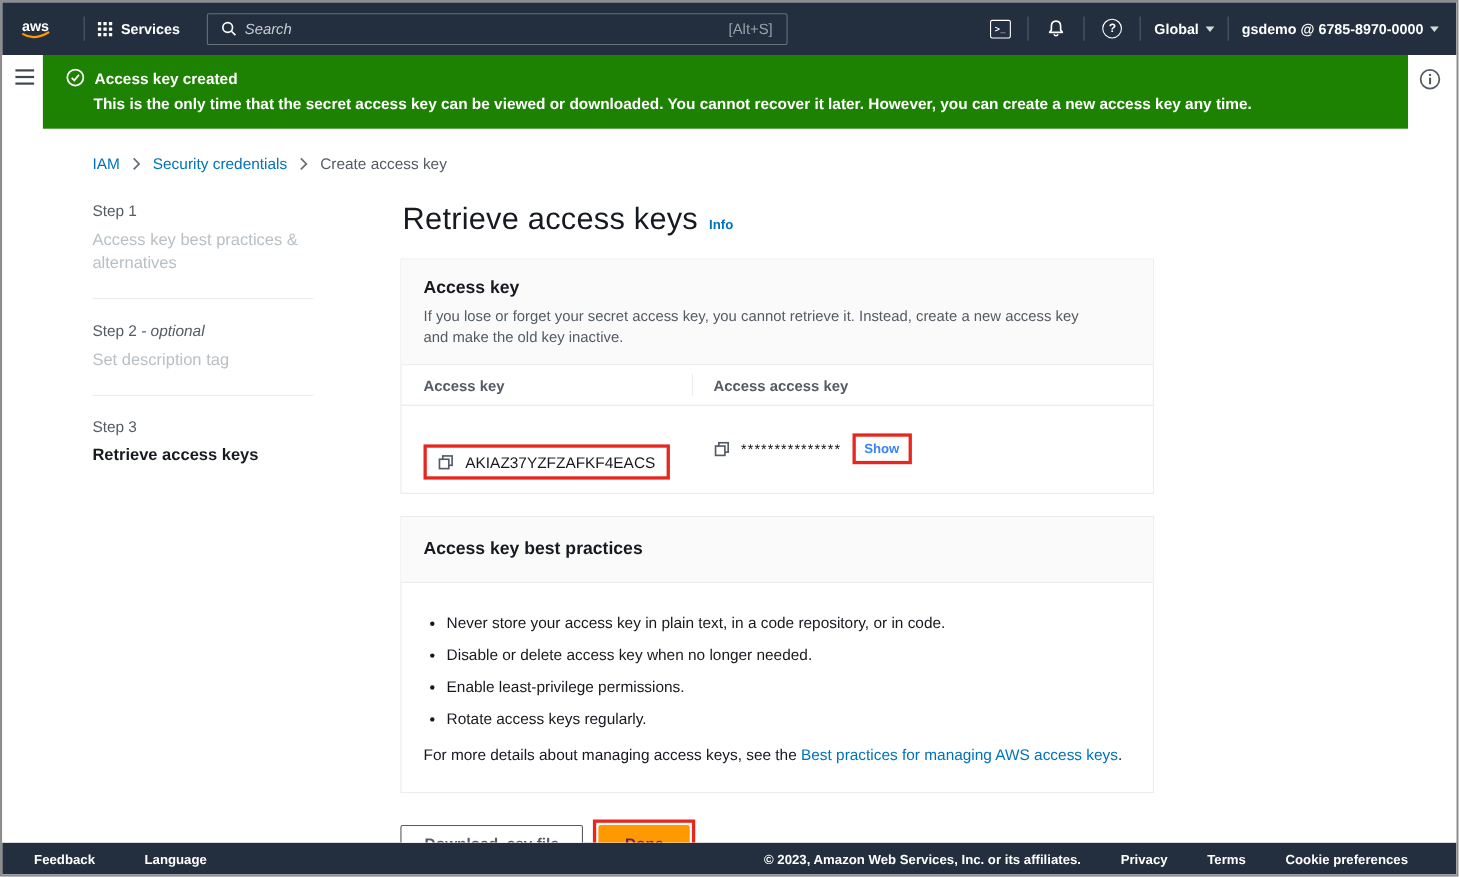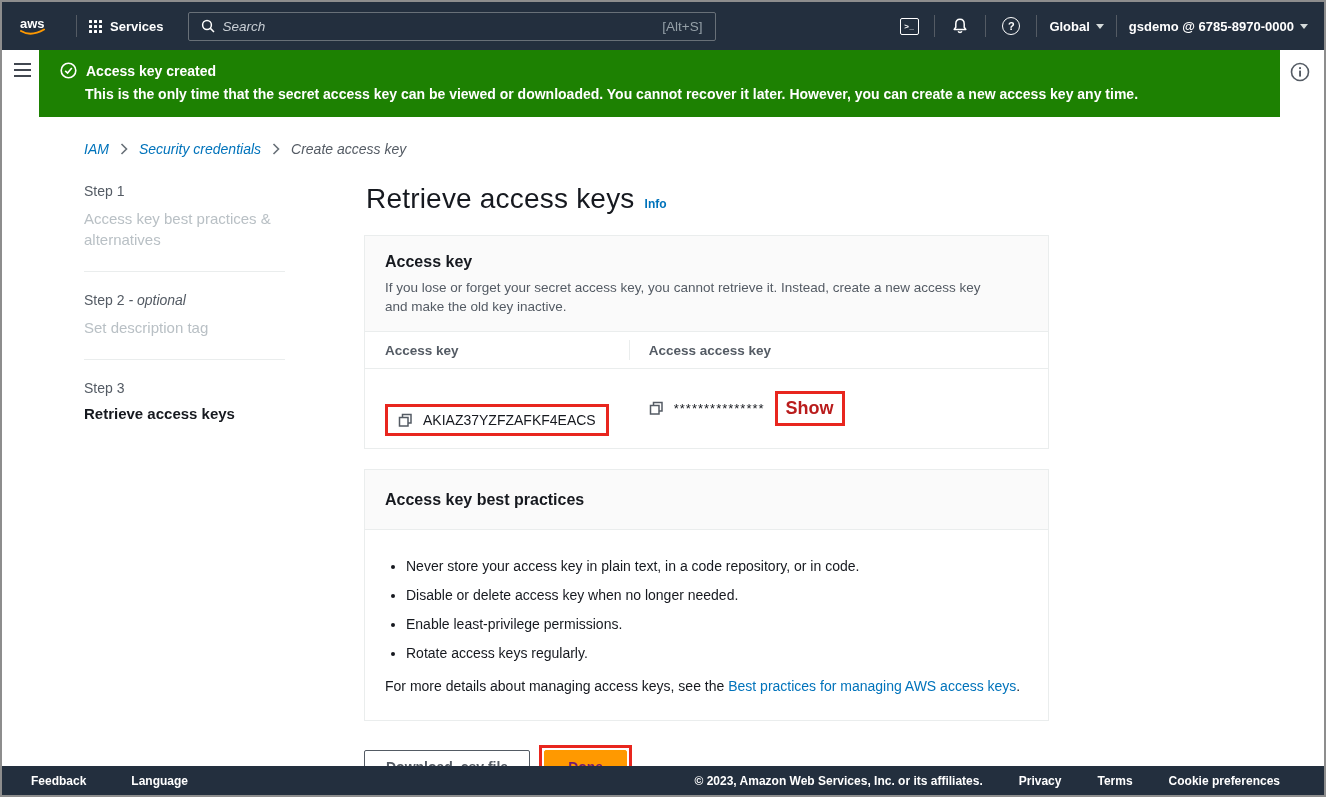--- a/index.html
+++ b/index.html
@@ -37,21 +37,21 @@
   .page-body { flex:1 1 auto; background:#fff; position:relative; overflow:hidden; }
   .hamburger { position:absolute; left:12px; top:13px; width:17px; cursor:pointer; }
   .hamburger i { display:block; height:2.4px; background:#414750; margin-bottom:3.4px; }
   .info-side-btn { position:absolute; right:14px; top:12px; cursor:pointer; }
 
   .banner { margin:0 44px 0 37px; background:#1d8102; color:#fff; padding:12px 24px 15px 21px; }
   .banner-title-row { display:flex; align-items:center; gap:9px; }
   .banner-title { font-size:14px; font-weight:700; }
   .banner-msg { font-size:14px; font-weight:700; margin:7px 0 0 25px; }
 
-  .breadcrumb { margin:24px 0 0 82px; display:flex; align-items:center; gap:11px; font-size:14px;font-style:italic; }
+  .breadcrumb { margin:24px 0 0 82px; display:flex; align-items:center; gap:11px; font-size:14px; }
   .crumb-link { color:#0073bb; cursor:pointer; text-decoration:none; }
   .crumb-current { color:#545b64; }
 
   .layout { display:flex; margin:24px 0 0 82px; }
   .steps-col { width:212px; margin-right:68px; flex:0 0 auto; }
   .step-block { padding:2px 0 4px 0; }
   .step-kicker { font-size:14px; color:#545b64; margin-bottom:9px; }
   .step-kicker .opt { font-style:italic; }
   .step-title-inactive { font-size:15px; color:#b9c0c5; line-height:21px; }
   .step-title-active { font-size:15px; color:#16191f; font-weight:700; }
@@ -72,21 +72,21 @@
            padding:11px 20px 10px 20px; border-bottom:1px solid #eaeded; position:relative; }
   .kv th + th::before { content:""; position:absolute; left:0; top:8px; bottom:8px; width:1px; background:#eaeded; }
   .kv td { padding:11px 20px 12px 20px; vertical-align:middle; }
   .col-access { width:232px; }
 
   .annot-box { display:inline-flex; align-items:center; border:3px solid #e8261e; padding:5px 10px; gap:10px;margin-top:24px; }
   .annot-box-tight { display:inline-flex; align-items:center; border:3px solid #e8261e; padding:4px 8px; }
   .key-value { font-size:14px; color:#16191f; }
   .secret-cell-inner { display:flex; align-items:center; gap:10px; }
   .masked { font-size:13px; color:#16191f; letter-spacing:1px; }
-  .show-link { font-size:18px; font-weight:700; color:#b91c1c; cursor:pointer; }
+  .show-link { font-size:12px; font-weight:700; color:#3b82f6; cursor:pointer; }
   .copy-btn { display:inline-flex; cursor:pointer; }
 
   .bp-content { padding:28px 20px 26px 20px; }
   .bp-list { list-style:disc; padding-left:21px; }
   .bp-list li { font-size:14px; color:#16191f; margin-bottom:13px; }
   .bp-footer { font-size:14px; color:#16191f; margin-top:17px; }
   .bp-footer a { color:#0073bb; text-decoration:none; cursor:pointer; }
 
   .actions-row { display:flex; justify-content:flex-start; align-items:center; margin-top:24px; }
   .btn-secondary { background:#fff; border:1px solid #545b64; border-radius:2px; color:#545b64;

